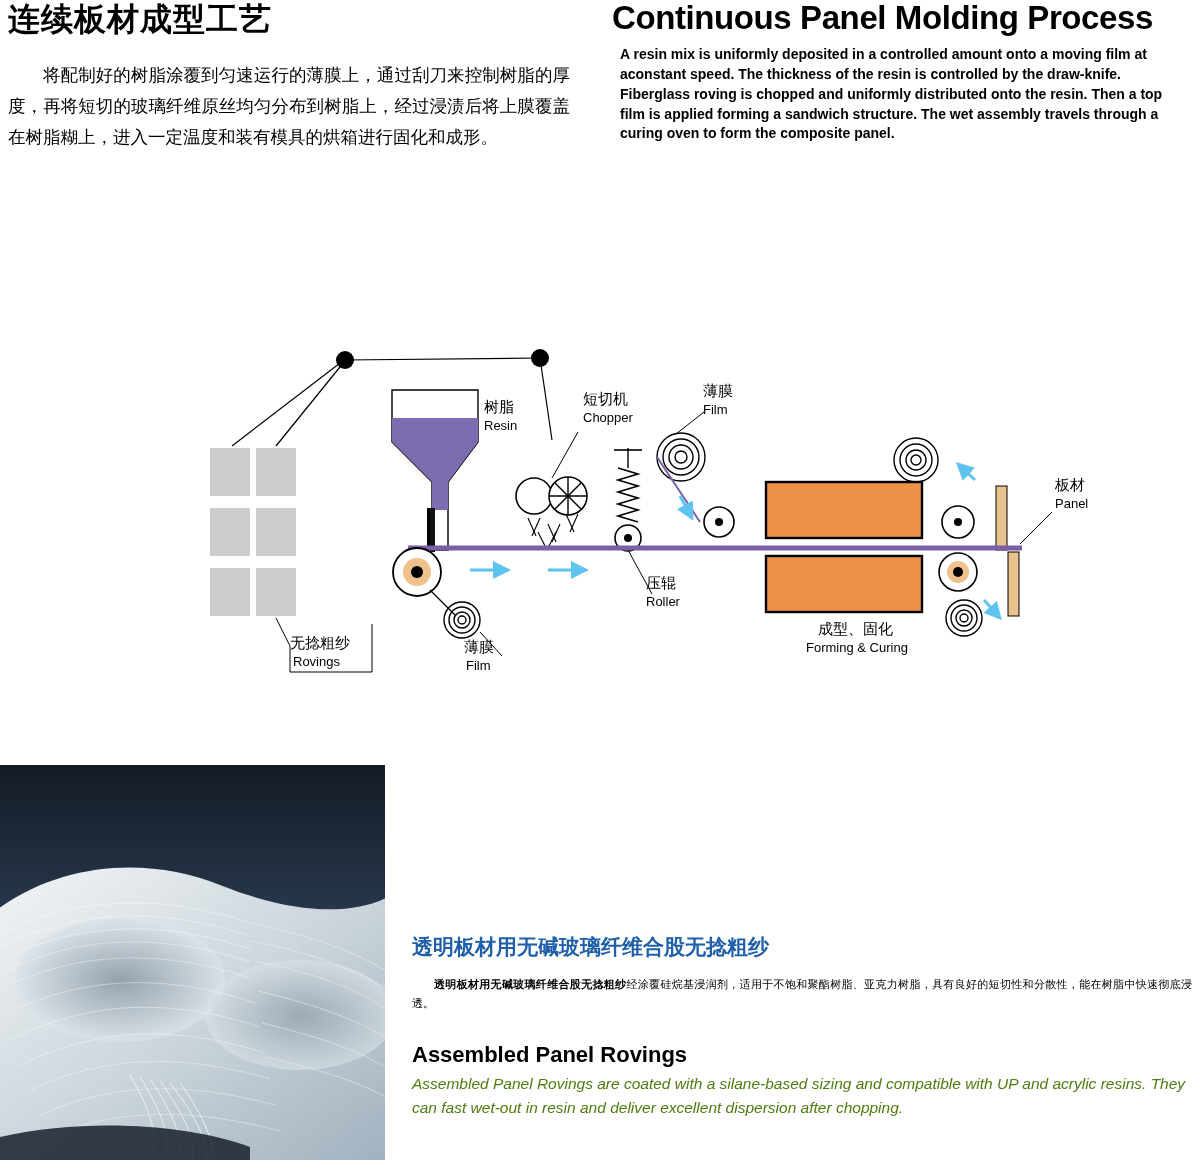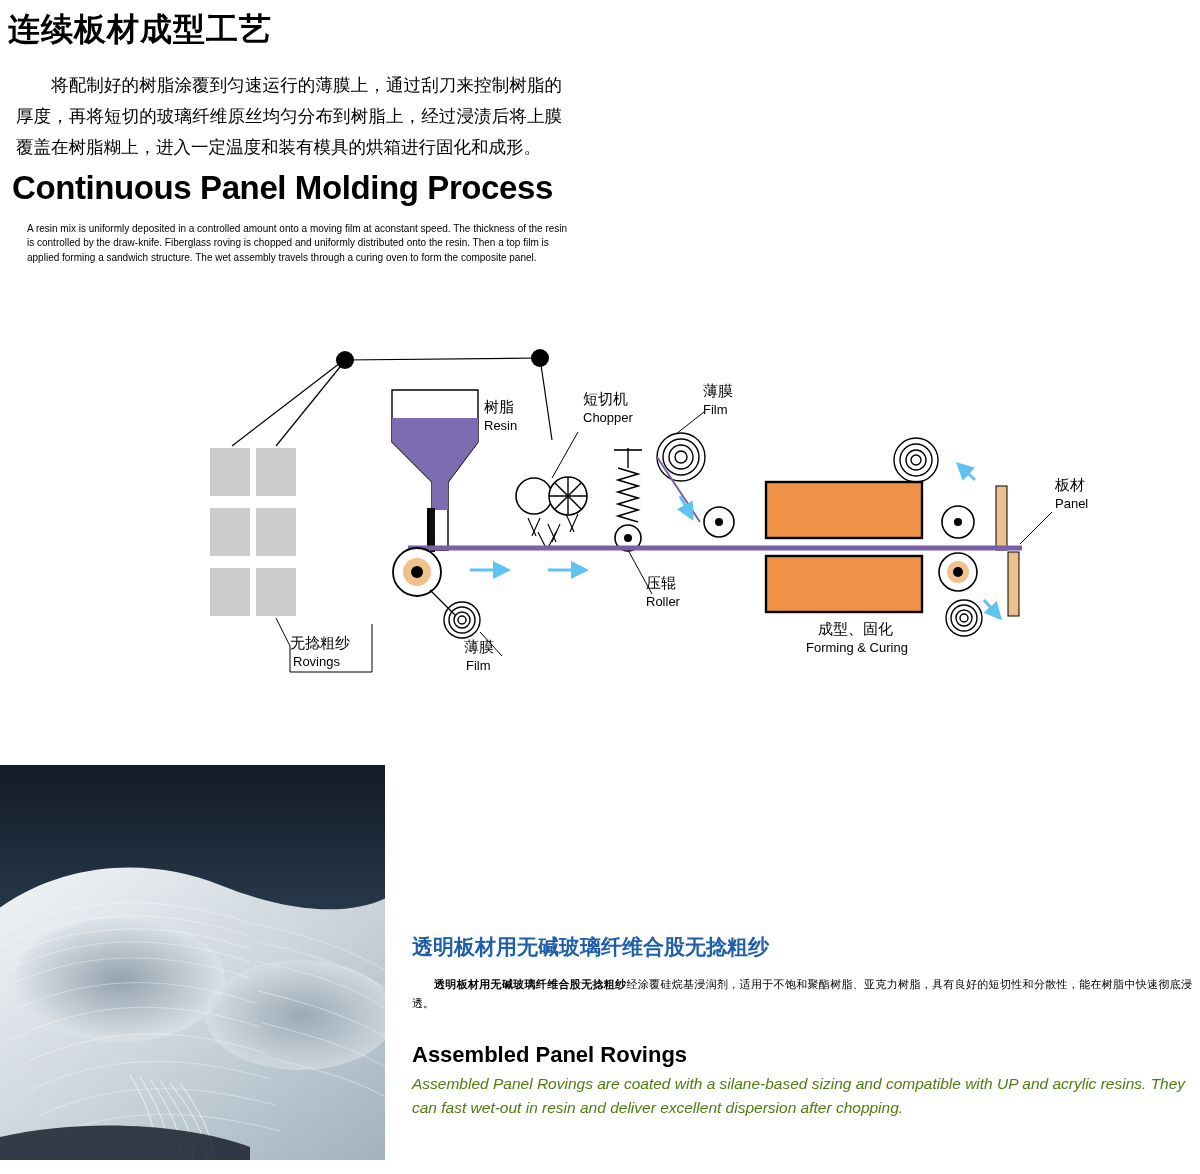--- a/index.html
+++ b/index.html
@@ -13,23 +13,21 @@
     font-family: "Liberation Sans", sans-serif;
     color: #000000;
     position: relative;
     overflow: hidden;
   }
 
   
   .header {
     display: flex;
     width: 1200px;
-    padding-top: 10px;
     box-sizing: border-box;
-    flex-direction: column;
   }
   .col-cn {
     width: 600px;
     padding: 0 30px 0 8px;
     box-sizing: border-box;
   }
   .col-en {
     width: 600px;
     padding: 0 10px 0 12px;
     box-sizing: border-box;
@@ -38,35 +36,35 @@
     font-size: 32px;
     font-weight: bold;
     letter-spacing: 1px;
     margin: 0 0 22px 0;
     line-height: 1.2;
   }
   .body-cn {
     font-size: 17.5px;
     line-height: 1.75;
     text-indent: 2em;
-    margin: 8px;
+    margin: 0;
     text-align: justify;
   }
   .title-en {
     font-size: 33px;
     font-weight: bold;
     line-height: 1.12;
     margin: 0 0 1px 0;
     letter-spacing: -0.4px;
   }
   .body-en {
-    font-size: 10px;
-    font-weight: normal;
+    font-size: 14px;
+    font-weight: bold;
     line-height: 1.42;
-    margin: 15px;
+    margin: 8px;
   }
 
   
   .diagram-wrap {
     position: absolute;
     top: 300px;
     left: 0;
     width: 1200px;
     height: 430px;
   }

